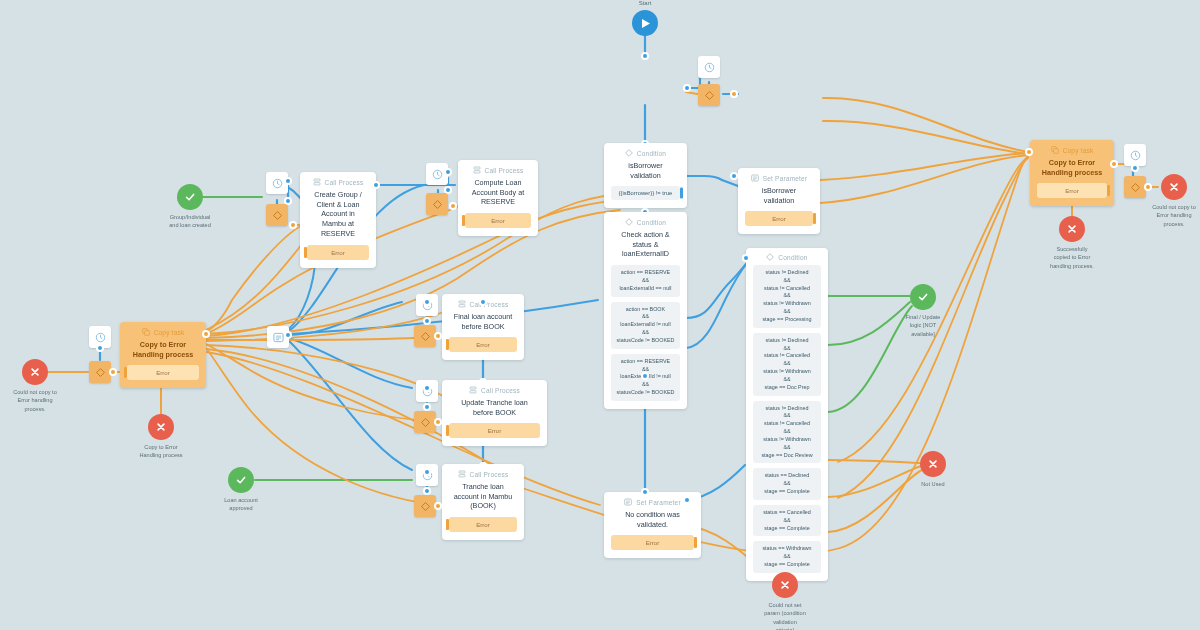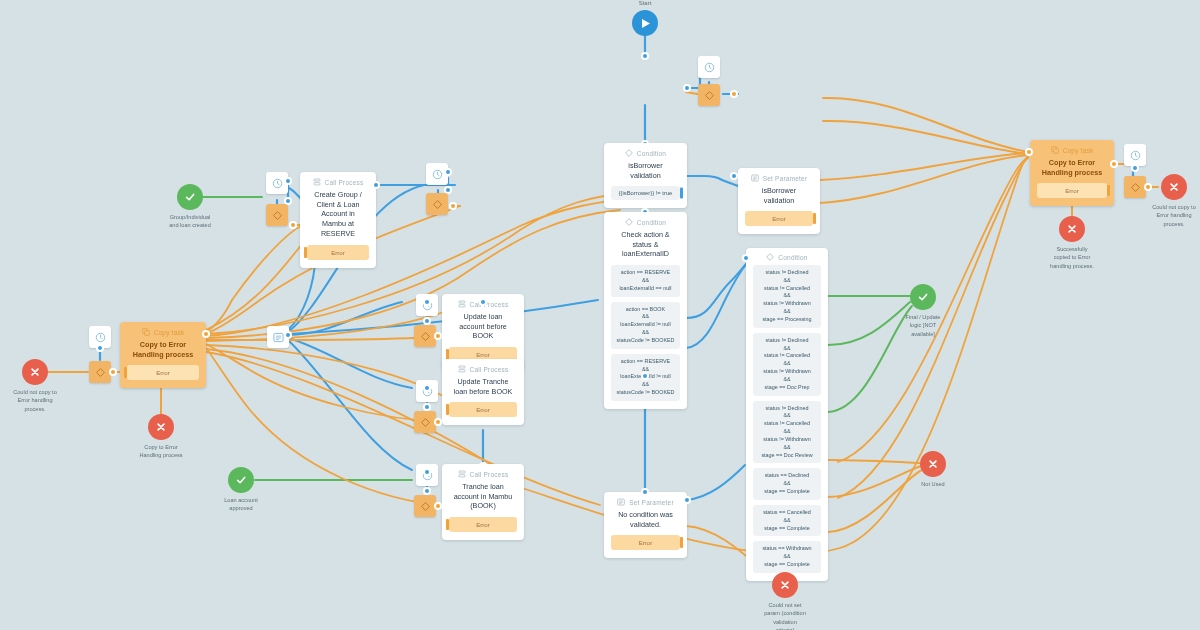--- a/index.html
+++ b/index.html
@@ -322,21 +322,21 @@
 stage == Complete</div>
   <div class="cond-row" style="white-space:pre-line;">status == Cancelled
 &amp;&amp;
 stage == Complete</div>
   <div class="cond-row" style="white-space:pre-line;">status == Withdrawn
 &amp;&amp;
 stage == Complete</div>
 </div>
 <div class="dot" style="left:742px;top:254px;"></div>
 
-<div class="node card" style="left:604px;top:492px;width:83px;">
+<div class="node card" style="left:604px;top:492px;width:97px;">
   <div class="node-head">
     <span class="gi">
       <svg width="8" height="8" viewBox="0 0 12 12">
             <rect x="1" y="1.5" width="10" height="9" rx="1.5" fill="none" stroke="#9fb4bd" stroke-width="1"></rect>
             <path d="M3.2 4.5h5.6M3.2 6.5h5.6M3.2 8.4h3.4" stroke="#9fb4bd" stroke-width=".9"></path>
           </svg>
     </span>
     <span>Set Parameter</span>
   </div>
   <div class="node-title">No condition was validated.</div>
@@ -373,20 +373,36 @@
 <div class="dot" style="left:284px;top:177px;"></div>
 <div class="dot" style="left:284px;top:197px;"></div>
 <div class="mini orange-sq" style="left:266px;top:204px;">
   <svg width="11" height="11" viewBox="0 0 14 14">
         <polygon points="7,2 12,7 7,12 2,7" fill="none" stroke="#c47a1e" stroke-width="1.2"></polygon>
       </svg>
 </div>
 <div class="dot org" style="left:289px;top:221px;"></div>
 <div class="dot" style="left:372px;top:181px;"></div>
 
+<div class="node card" style="left:458px;top:160px;width:80px;">
+  <div class="node-head">
+    <span class="gi">
+      <svg width="8" height="8" viewBox="0 0 12 12">
+            <rect x="1.5" y="1.5" width="9" height="3" rx=".8" fill="none" stroke="#9fb4bd" stroke-width="1"></rect>
+            <rect x="1.5" y="7" width="9" height="3.4" rx=".8" fill="none" stroke="#9fb4bd" stroke-width="1"></rect>
+          </svg>
+    </span>
+    <span>Call Process</span>
+  </div>
+  <div class="node-title">Compute Loan Account Body at RESERVE</div>
+  <div class="port-bar">
+        <span>Error</span>
+        <span class="stub left"></span>
+      </div>
+</div>
 <div class="mini white-sq" style="left:426px;top:163px;">
   <svg width="11" height="11" viewBox="0 0 14 14">
         <circle cx="7" cy="7" r="5.4" fill="none" stroke="#7fb8dd" stroke-width="1.1"></circle>
         <path d="M7 4 L7 7 L9 8.4" stroke="#7fb8dd" stroke-width="1.1" fill="none" stroke-linecap="round"></path>
       </svg>
 </div>
 <div class="dot" style="left:444px;top:168px;"></div>
 <div class="dot" style="left:444px;top:186px;"></div>
 <div class="mini orange-sq" style="left:426px;top:193px;">
   <svg width="11" height="11" viewBox="0 0 14 14">
@@ -398,21 +414,21 @@
 <div class="node card" style="left:442px;top:294px;width:82px;">
   <div class="node-head">
     <span class="gi">
       <svg width="8" height="8" viewBox="0 0 12 12">
             <rect x="1.5" y="1.5" width="9" height="3" rx=".8" fill="none" stroke="#9fb4bd" stroke-width="1"></rect>
             <rect x="1.5" y="7" width="9" height="3.4" rx=".8" fill="none" stroke="#9fb4bd" stroke-width="1"></rect>
           </svg>
     </span>
     <span>Call Process</span>
   </div>
-  <div class="node-title">Update loan account before BOOK</div>
+  <div class="node-title">Final loan account before BOOK</div>
   <div class="port-bar">
         <span>Error</span>
         <span class="stub left"></span>
       </div>
 </div>
 <div class="mini white-sq" style="left:416px;top:294px;">
   <svg width="11" height="11" viewBox="0 0 14 14">
         <circle cx="7" cy="7" r="5.4" fill="none" stroke="#7fb8dd" stroke-width="1.1"></circle>
         <path d="M7 4 L7 7 L9 8.4" stroke="#7fb8dd" stroke-width="1.1" fill="none" stroke-linecap="round"></path>
       </svg>
@@ -421,21 +437,21 @@
 <div class="dot" style="left:423px;top:317px;"></div>
 <div class="mini orange-sq" style="left:414px;top:325px;">
   <svg width="11" height="11" viewBox="0 0 14 14">
         <polygon points="7,2 12,7 7,12 2,7" fill="none" stroke="#c47a1e" stroke-width="1.2"></polygon>
       </svg>
 </div>
 <div class="dot org" style="left:434px;top:332px;"></div>
 <div class="dot" style="left:479px;top:298px;"></div>
 <div class="dot" style="left:479px;top:378px;"></div>
 
-<div class="node card" style="left:442px;top:359px;width:82px;">
+<div class="node card" style="left:442px;top:380px;width:105px;">
   <div class="node-head">
     <span class="gi">
       <svg width="8" height="8" viewBox="0 0 12 12">
             <rect x="1.5" y="1.5" width="9" height="3" rx=".8" fill="none" stroke="#9fb4bd" stroke-width="1"></rect>
             <rect x="1.5" y="7" width="9" height="3.4" rx=".8" fill="none" stroke="#9fb4bd" stroke-width="1"></rect>
           </svg>
     </span>
     <span>Call Process</span>
   </div>
   <div class="node-title">Update Tranche loan before BOOK</div>

